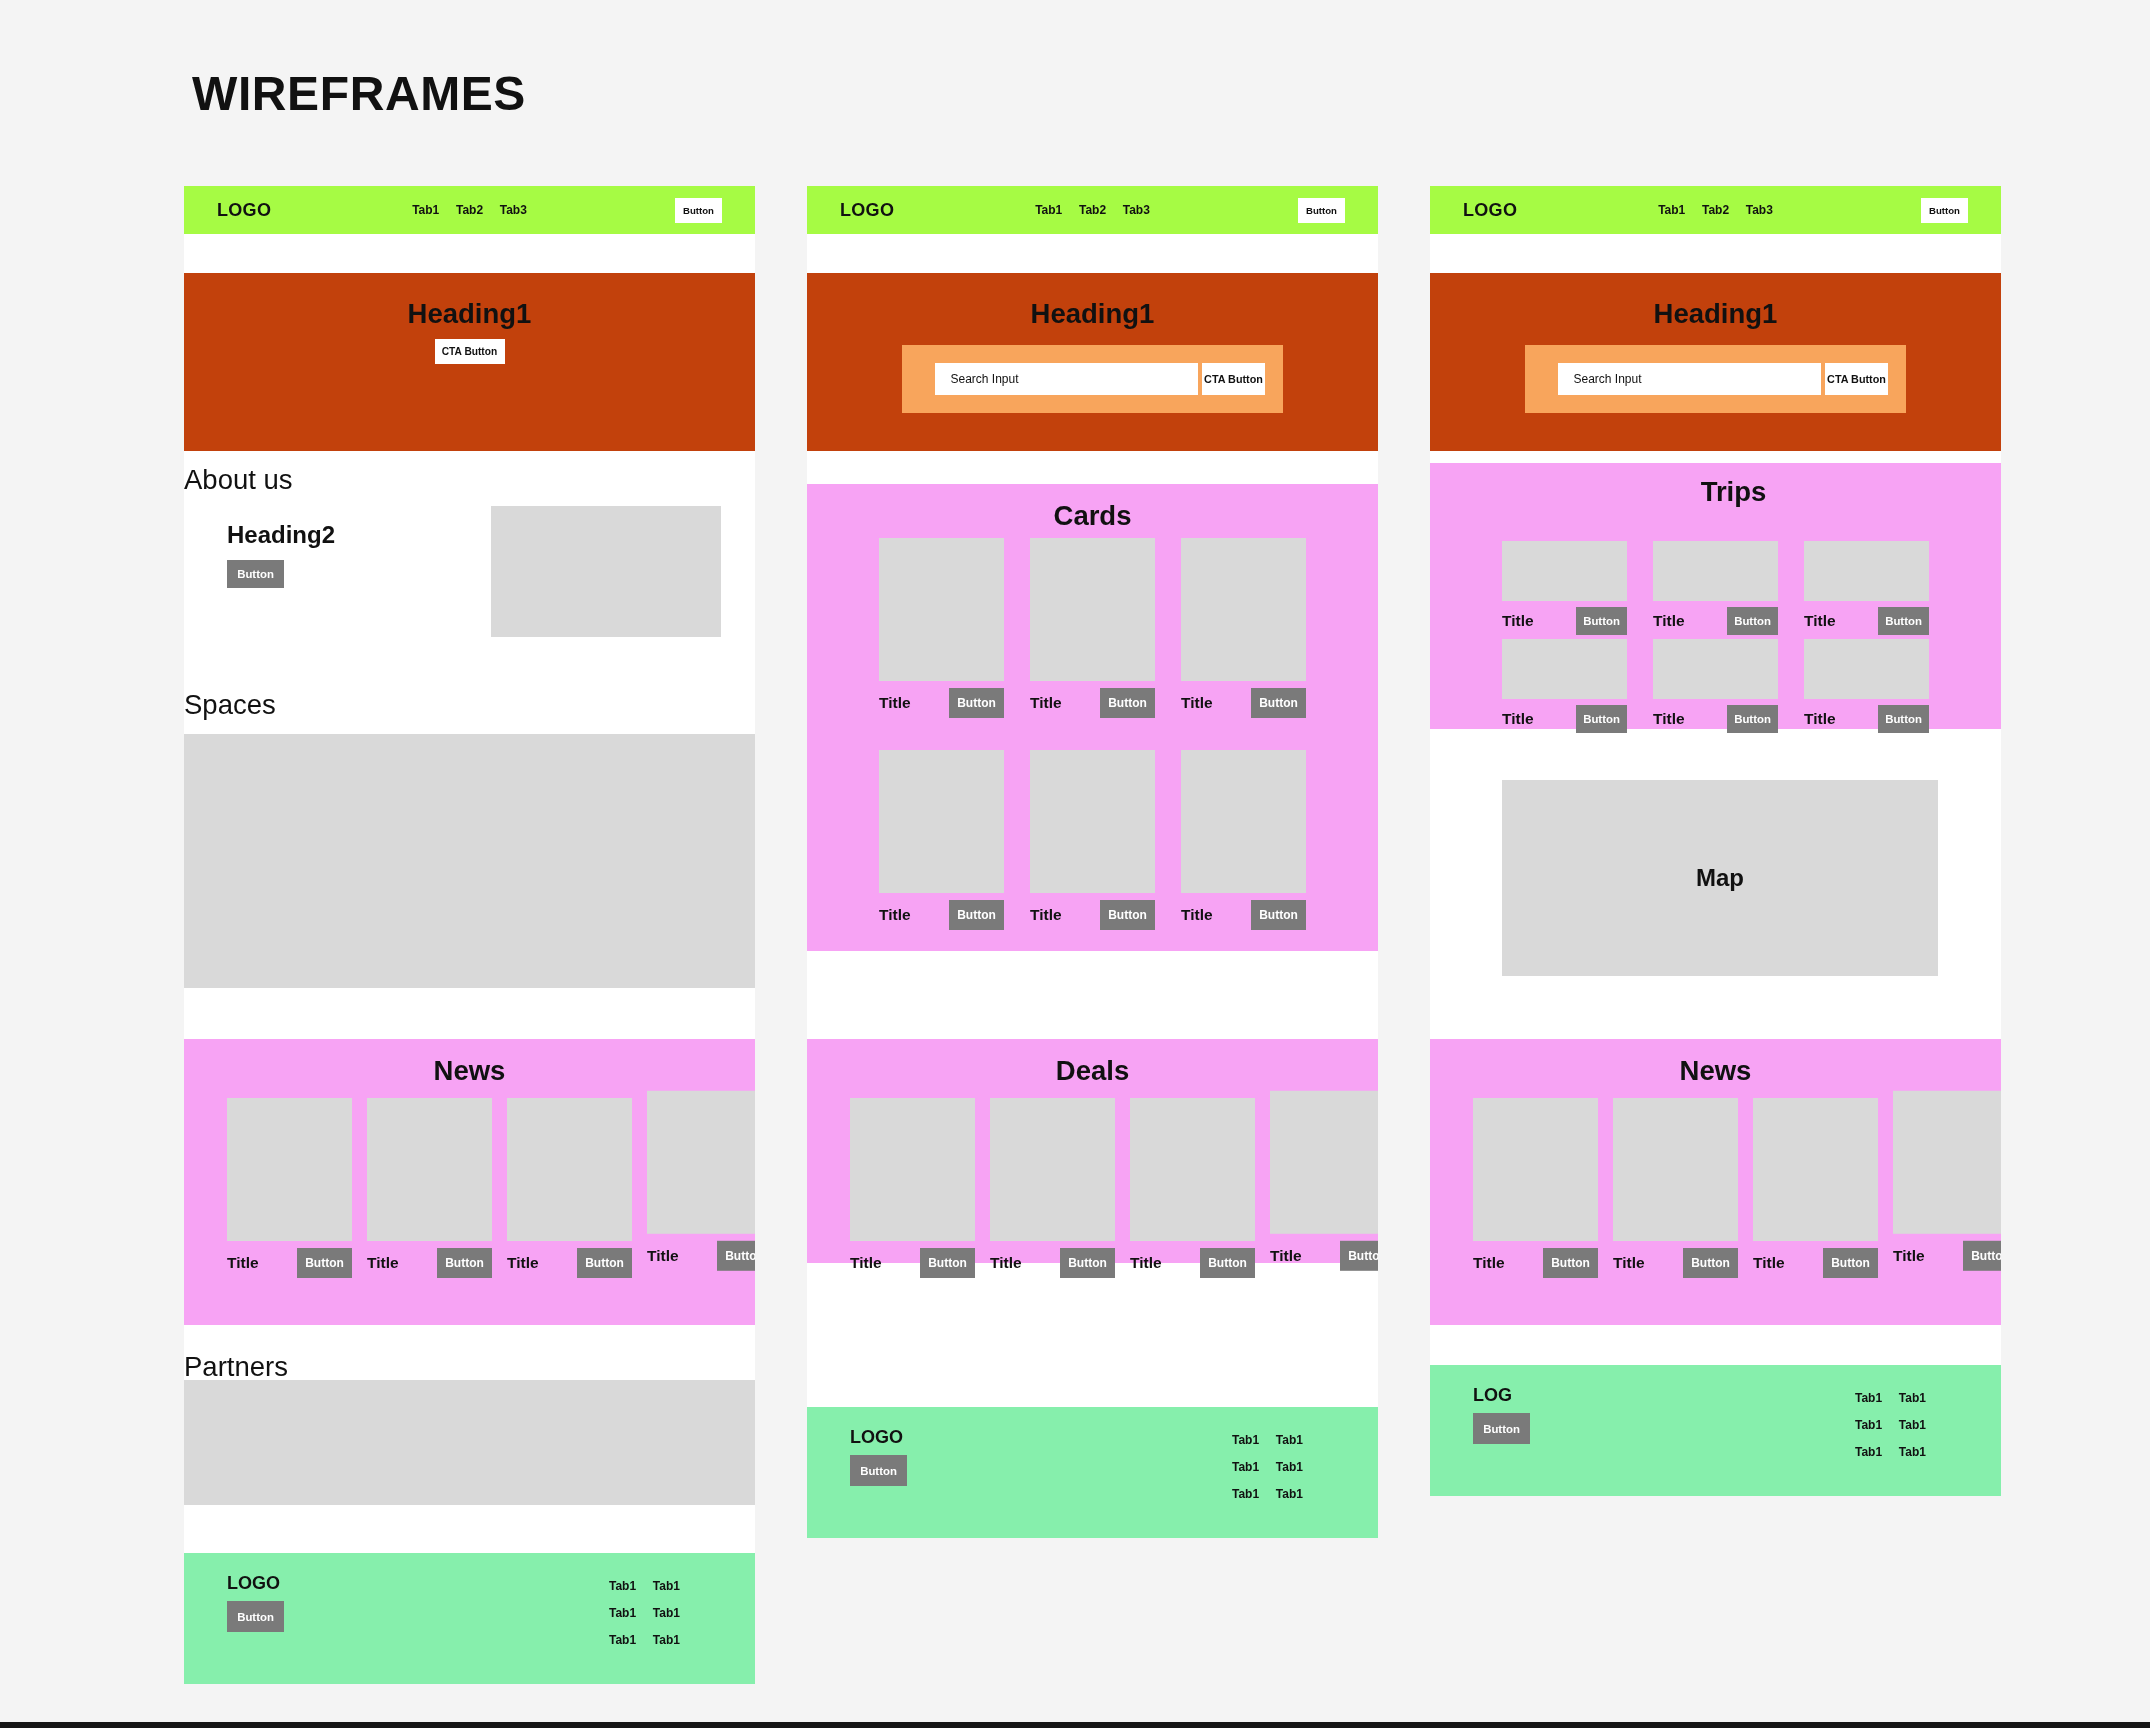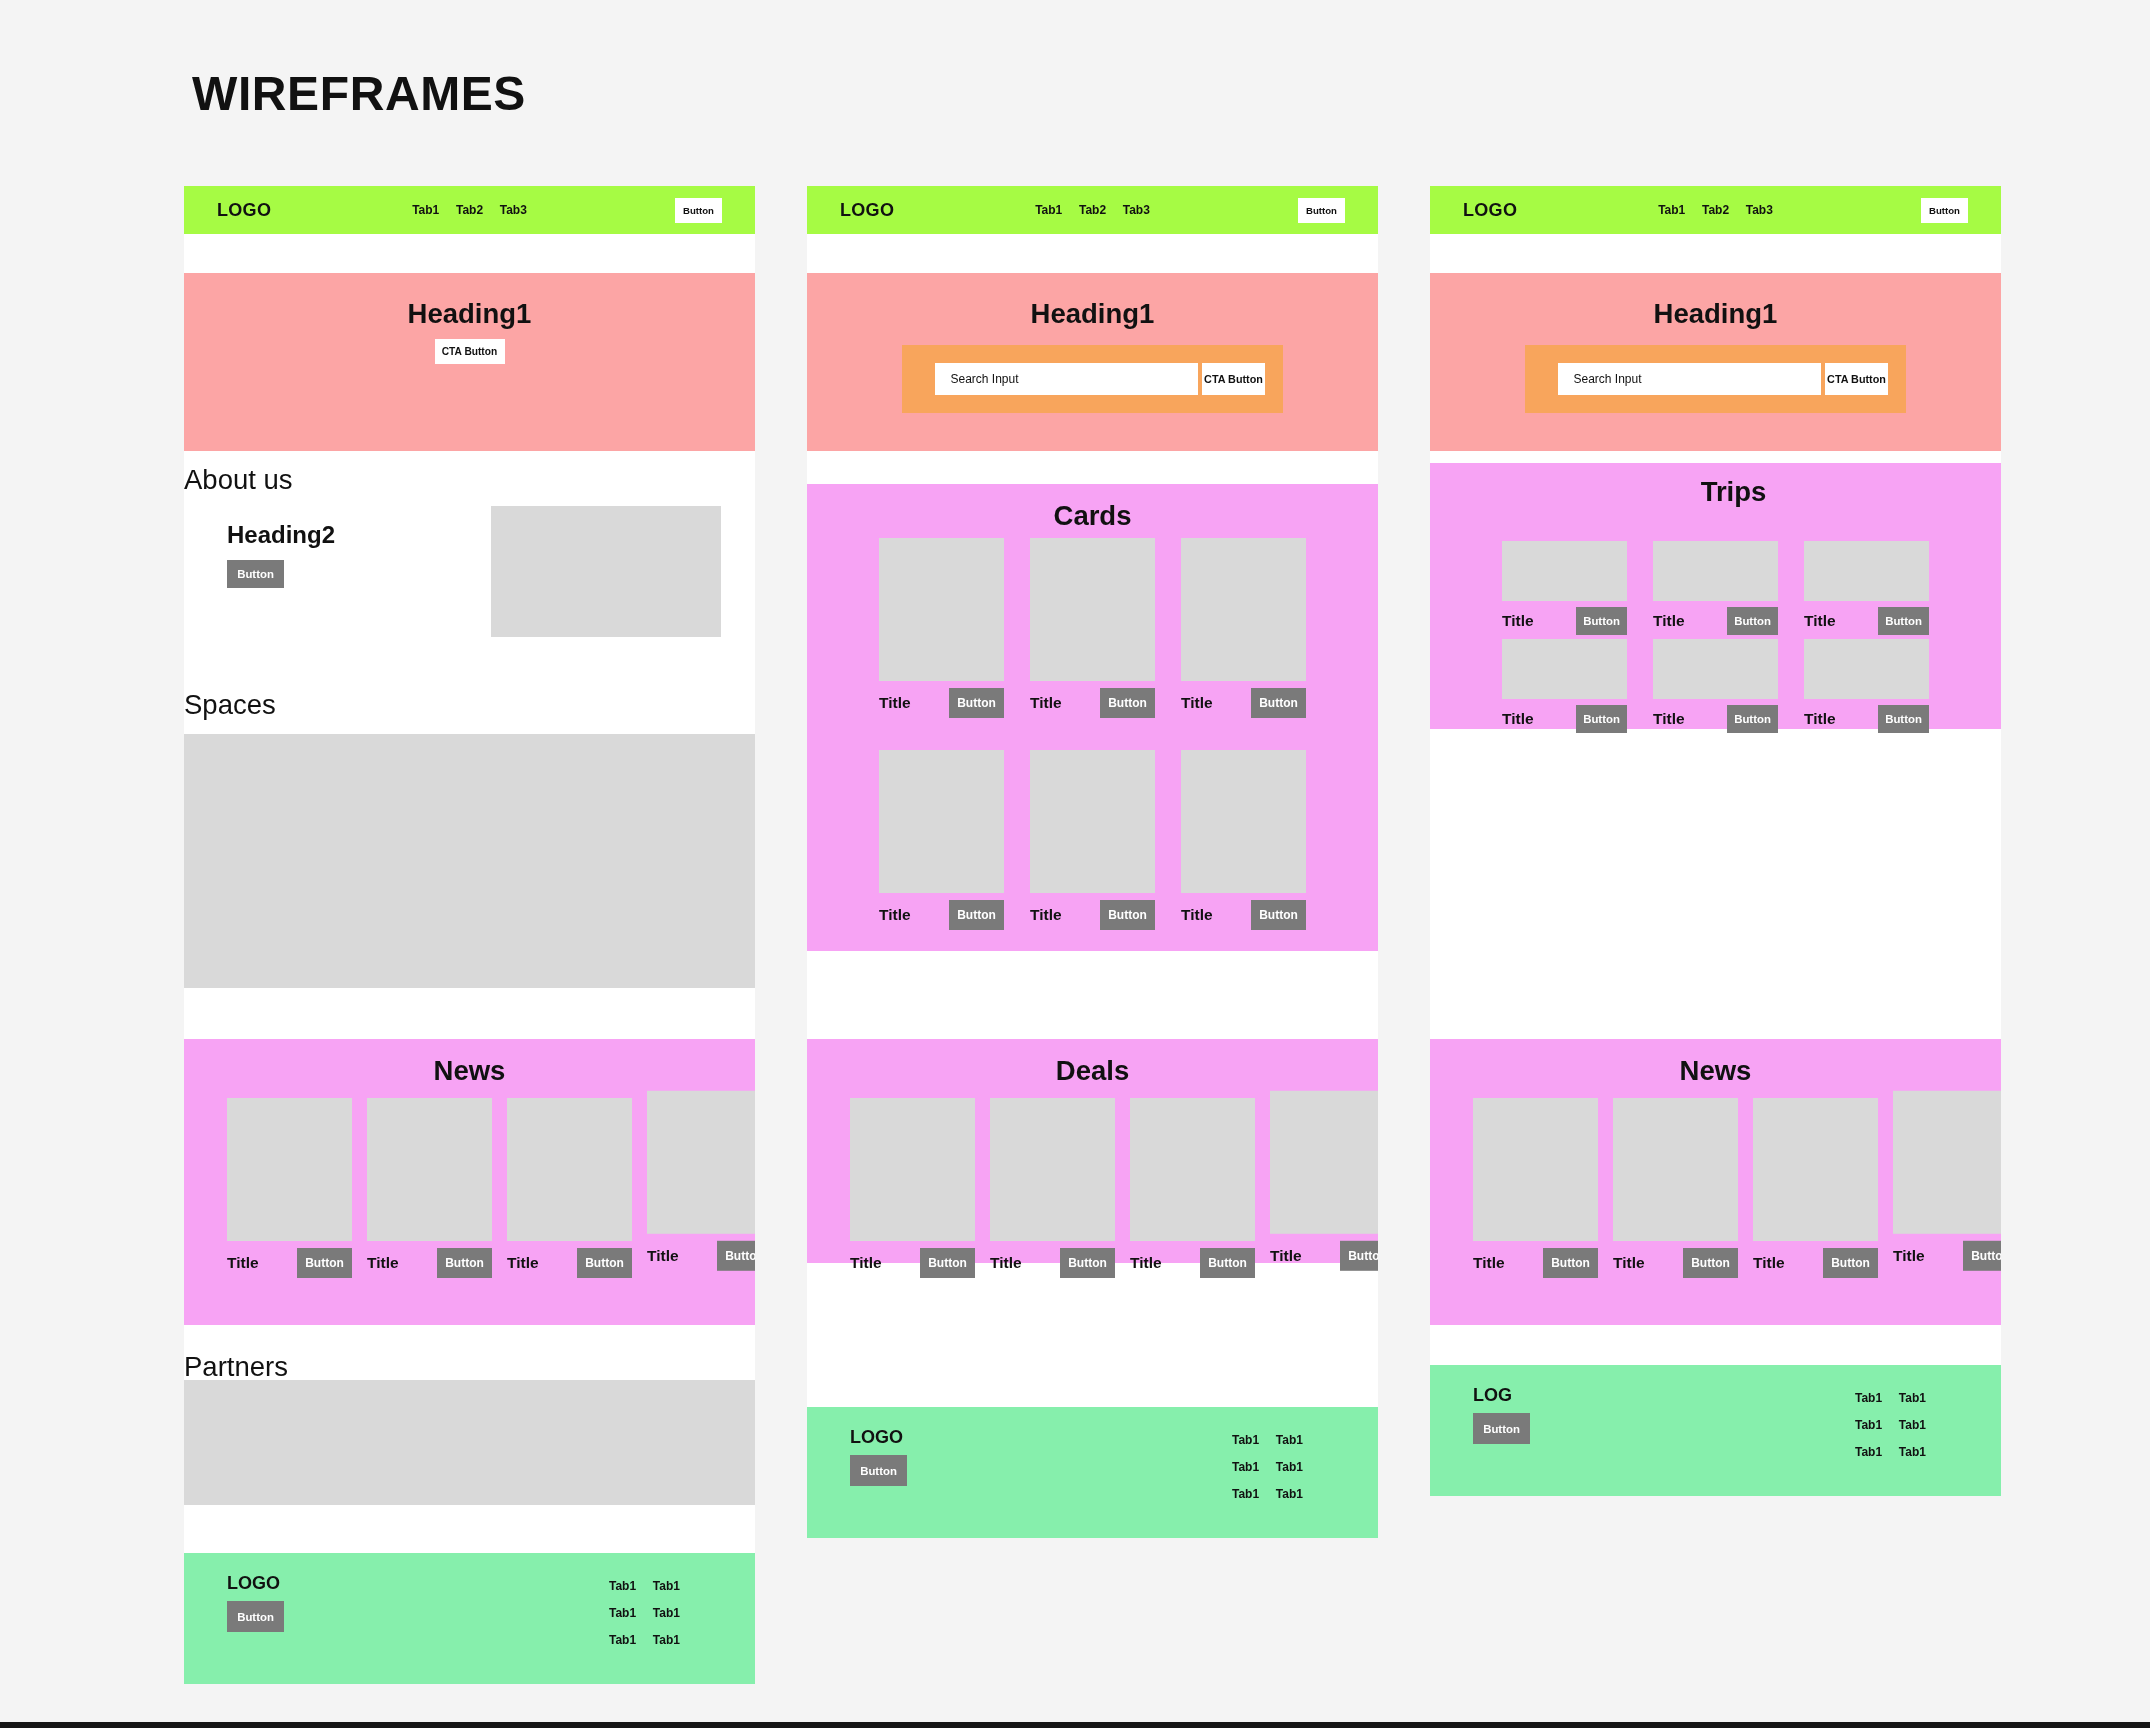--- a/index.html
+++ b/index.html
@@ -13,21 +13,21 @@
   #wf2{left:807px;height:1352px;}
   #wf3{left:1430px;height:1310px;}
 
   
   .nav{position:absolute;top:0;left:0;right:0;height:48px;background:#a6fb44;display:flex;align-items:center;padding:0 33px;box-sizing:border-box;}
   .nav-logo{font-size:18px;font-weight:700;letter-spacing:0.3px;}
   .nav-tabs{position:absolute;left:50%;transform:translateX(-50%);display:flex;gap:16.7px;font-size:12px;font-weight:700;}
   .nav-btn{margin-left:auto;background:#fff;width:47px;height:25px;font-size:9.6px;font-weight:700;display:flex;align-items:center;justify-content:center;cursor:pointer;}
 
   
-  .hero{position:absolute;top:87px;left:0;right:0;height:178px;background:#fca5a5;text-align:center;padding-top:25px;box-sizing:border-box;}
+  .hero{position:absolute;top:87px;left:0;right:0;height:178px;background:#c2410c;text-align:center;padding-top:25px;box-sizing:border-box;}
   .h1{font-size:27.5px;font-weight:700;line-height:31px;}
   .cta-solo{display:inline-flex;margin-top:9.6px;background:#fff;width:70px;height:25px;font-size:10.2px;font-weight:700;align-items:center;justify-content:center;cursor:pointer;}
   .search-bar{margin:16px auto 0;width:381px;height:68px;background:#f8a55c;position:relative;text-align:left;}
   .search-input{position:absolute;left:33px;top:18px;width:263px;height:32px;border:none;background:#fff;font-size:12px;padding:0 0 0 15.5px;box-sizing:border-box;font-family:"Liberation Sans",sans-serif;color:#111;}
   .search-input::placeholder{color:#111;opacity:1;}
   .search-cta{position:absolute;right:18px;top:18px;width:63px;height:32px;background:#fff;font-size:10.8px;font-weight:700;display:flex;align-items:center;justify-content:center;cursor:pointer;}
 
   
   .sec-heading{font-size:27.5px;font-weight:700;text-align:center;}
   .abs-heading{position:absolute;left:0;right:0;text-align:left;font-size:27.5px;font-weight:400;}
@@ -348,20 +348,23 @@
           <div class="card">
           <div class="card-img--wide"></div>
           <div class="card-row">
             <span class="card-title">Title</span>
             <span class="btn btn-trip">Button</span>
           </div>
         </div>
         </div>
     </div>
 
+    <div class="map-box placeholder">
+      <span>Map</span>
+    </div>
 
     <div class="pink news">
       <div class="sec-heading">News</div>
       <div class="carousel">
         <div class="card">
           <div class="card-img"></div>
           <div class="card-row">
             <span class="card-title">Title</span>
             <span class="btn btn-card">Button</span>
           </div>

